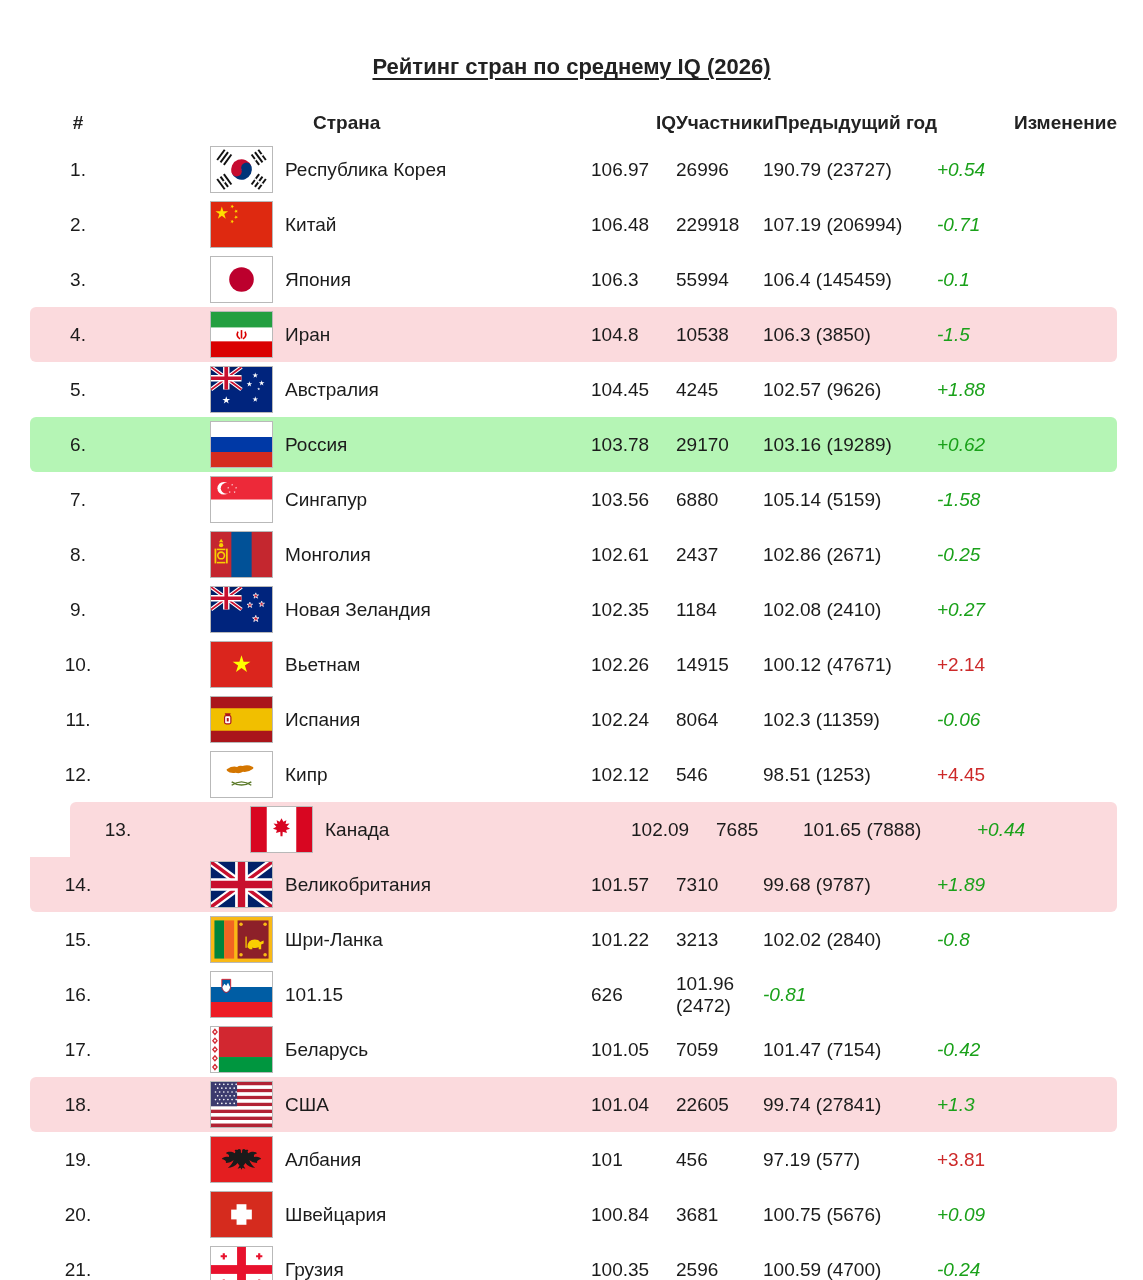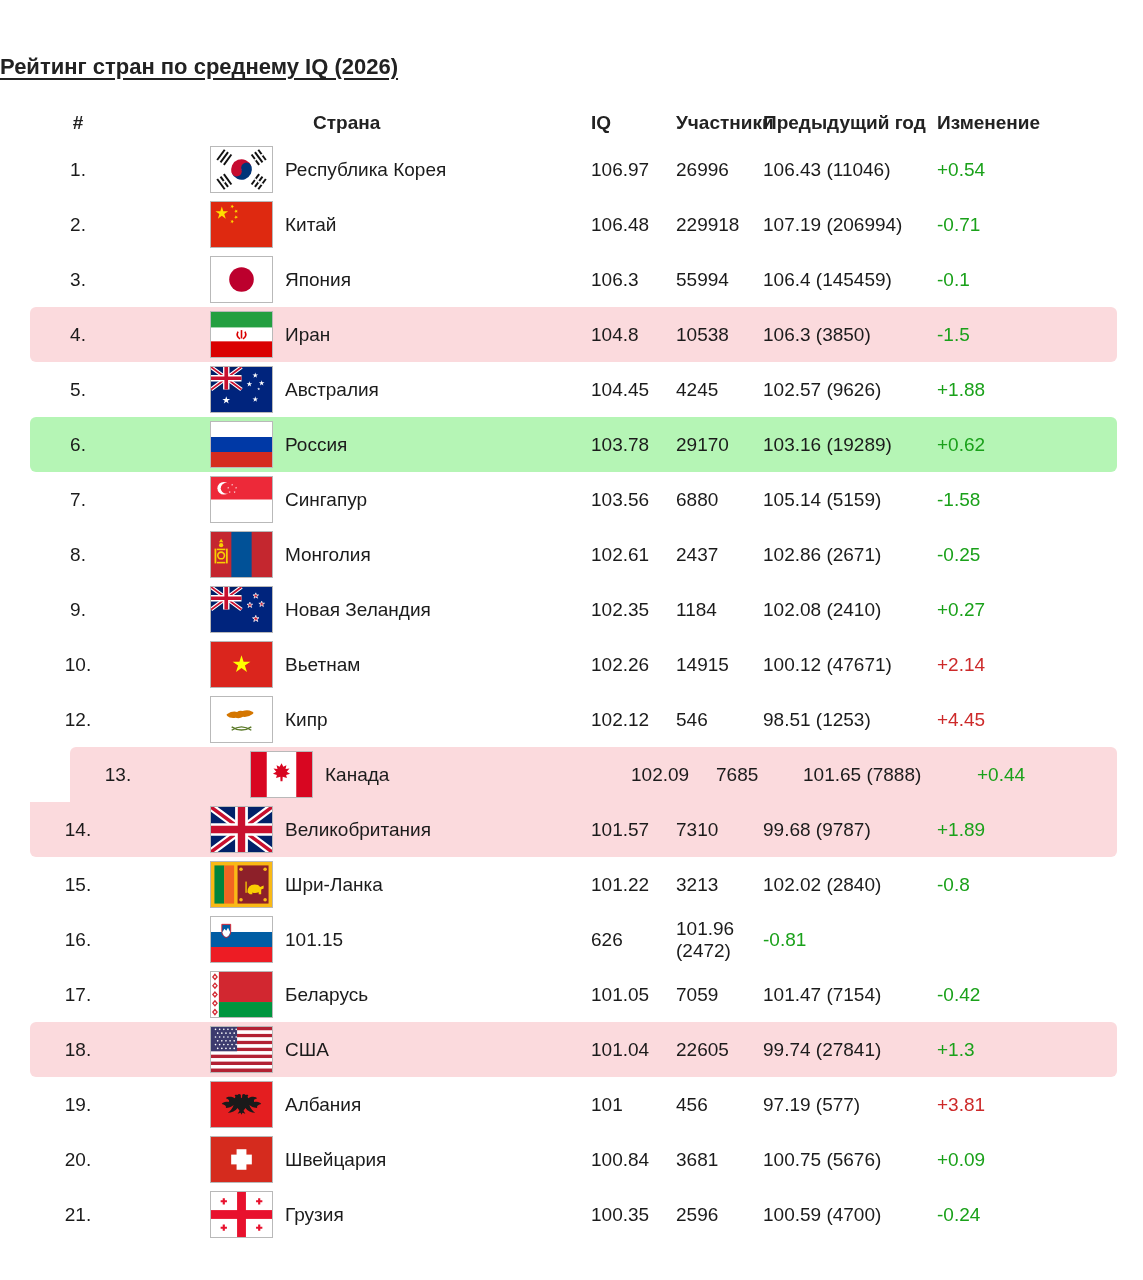--- a/index.html
+++ b/index.html
@@ -4,46 +4,47 @@
 <style>
   html,body{margin:0;padding:0;background:#ffffff;}
   body{
     width:1143px;height:1280px;overflow:hidden;
     font-family:"Liberation Sans","DejaVu Sans",sans-serif;
     color:#1b1b1b;
   }
   .page{width:1143px;}
   .title{
     margin:54px auto 0;
+    text-align:center;
     font-size:22px;font-weight:700;
     text-decoration:underline;
     text-underline-offset:4px;
     color:#222;
   }
   .table{width:1087px;margin:24px 0 0 30px;}
   .hrow,.row{
     display:grid;
     grid-template-columns:180px 75px 306px 85px 87px 174px 1fr;
     align-items:center;
   }
   .hrow{height:38px;font-weight:700;font-size:19px;color:#222;}
   .row{height:55px;font-size:19px;}
   .h-rank{text-align:center;padding-right:84px;}
   .h-country{padding-left:28px;}
-  .h-iq,.h-part,.h-prev,.h-chg{text-align:left;}
+  .h-iq,.h-part,.h-prev,.h-chg{text-align:right;}
   .c-rank{text-align:center;padding-right:84px;}
   .c-flag{display:flex;align-items:center;}
   .flag{
     width:63px;height:47px;box-sizing:border-box;
     border:1px solid #b9b9b9;background:#fff;display:block;
   }
   .flag svg{display:block;width:100%;height:100%;}
   .c-iq{font-weight:400;}
   .c-chg{font-weight:400;}
-  .chg-green{color:var(--chg-green,#1aa11a);}
+  .chg-green{color:var(--chg-green,#1aa11a);font-style:italic;}
   .chg-red{color:var(--chg-red,#cd2a2a);}
   .row.hl-pink{background:var(--hl-pink,#fbdadd);border-radius:6px;}
   .row.hl-green{background:var(--hl-green,#b5f5b5);border-radius:6px;}
   .row.join-b{border-bottom-left-radius:0;border-bottom-right-radius:0;margin-left:40px;}
   .row.join-t{border-top-left-radius:0;border-top-right-radius:0;}
 </style>
 </head>
 <body>
 
 <div class="page">
@@ -96,21 +97,21 @@
                   <rect x="-6.5" y="-1" width="13" height="2" fill="#111"></rect>
                   <rect x="-0.9" y="-1.2" width="1.8" height="2.4" fill="#fff"></rect>
                   <rect x="-6.5" y="3.2" width="13" height="2" fill="#111"></rect>
                 </g>
               </svg>
             </span>
     </div>
     <div class="c-country">Республика Корея</div>
     <div class="c-iq">106.97</div>
     <div class="c-part">26996</div>
-    <div class="c-prev">106.43 (11046)</div>
+    <div class="c-prev">190.79 (23727)</div>
     <div class="c-chg chg-green">+0.54</div>
   </div>
         <div class="row">
     <div class="c-rank">2.</div>
     <div class="c-flag">
       <span class="flag">
               <svg viewBox="0 0 62 46" xmlns="http://www.w3.org/2000/svg" preserveAspectRatio="none">
                 <rect width="62" height="46" fill="#de2910"></rect>
                 <path d="M0 -1 L0.2245 -0.309 L0.951 -0.309 L0.3633 0.118 L0.5878 0.809 L0 0.382 L-0.5878 0.809 L-0.3633 0.118 L-0.951 -0.309 L-0.2245 -0.309 Z" fill="#ffde00" transform="translate(11 11.5) rotate(0) scale(6.8)"></path>
                 <path d="M0 -1 L0.2245 -0.309 L0.951 -0.309 L0.3633 0.118 L0.5878 0.809 L0 0.382 L-0.5878 0.809 L-0.3633 0.118 L-0.951 -0.309 L-0.2245 -0.309 Z" fill="#ffde00" transform="translate(21.5 4.5) rotate(20) scale(2.1)"></path>
@@ -291,20 +292,41 @@
                 <rect width="62" height="46" fill="#da251d"></rect>
                 <path d="M0 -1 L0.2245 -0.309 L0.951 -0.309 L0.3633 0.118 L0.5878 0.809 L0 0.382 L-0.5878 0.809 L-0.3633 0.118 L-0.951 -0.309 L-0.2245 -0.309 Z" fill="#ffff00" transform="translate(31 23) rotate(0) scale(9.5)"></path>
               </svg>
             </span>
     </div>
     <div class="c-country">Вьетнам</div>
     <div class="c-iq">102.26</div>
     <div class="c-part">14915</div>
     <div class="c-prev">100.12 (47671)</div>
     <div class="c-chg chg-red">+2.14</div>
+  </div>
+        <div class="row">
+    <div class="c-rank">11.</div>
+    <div class="c-flag">
+      <span class="flag">
+              <svg viewBox="0 0 62 46" xmlns="http://www.w3.org/2000/svg" preserveAspectRatio="none">
+                <rect width="62" height="46" fill="#aa151b"></rect>
+                <rect y="11.5" width="62" height="23" fill="#f1bf00"></rect>
+                <g transform="translate(17 23)">
+                  <rect x="-3.2" y="-4" width="6.4" height="8.5" rx="1.6" fill="#fff" stroke="#aa151b" stroke-width="1.2"></rect>
+                  <path d="M-3 -6.5 h6 l-0.8 2.5 h-4.4 z" fill="#aa151b"></path>
+                  <rect x="-1" y="-1.5" width="2" height="3.5" fill="#aa151b"></rect>
+                </g>
+              </svg>
+            </span>
+    </div>
+    <div class="c-country">Испания</div>
+    <div class="c-iq">102.24</div>
+    <div class="c-part">8064</div>
+    <div class="c-prev">102.3 (11359)</div>
+    <div class="c-chg chg-green">-0.06</div>
   </div>
         <div class="row">
     <div class="c-rank">12.</div>
     <div class="c-flag">
       <span class="flag">
               <svg viewBox="0 0 62 46" xmlns="http://www.w3.org/2000/svg" preserveAspectRatio="none">
                 <rect width="62" height="46" fill="#fff"></rect>
                 <path d="M16.5 17.5 q5 -3.5 10 -2.2 q2.5 -2 5.5 -1 q5.5 -1.8 9.5 0.5 q3 1 0.5 2.8 q-4.5 3.5 -9.5 2.7 q-3.5 2.2 -7.5 1 q-6 0.8 -8.5 -2 q-1.5 -1 0 -1.8 z" fill="#d47600"></path>
                 <g stroke="#5b7a29" fill="none" stroke-width="1.4">
                   <path d="M21 34 q10 -7 20 0"></path>

